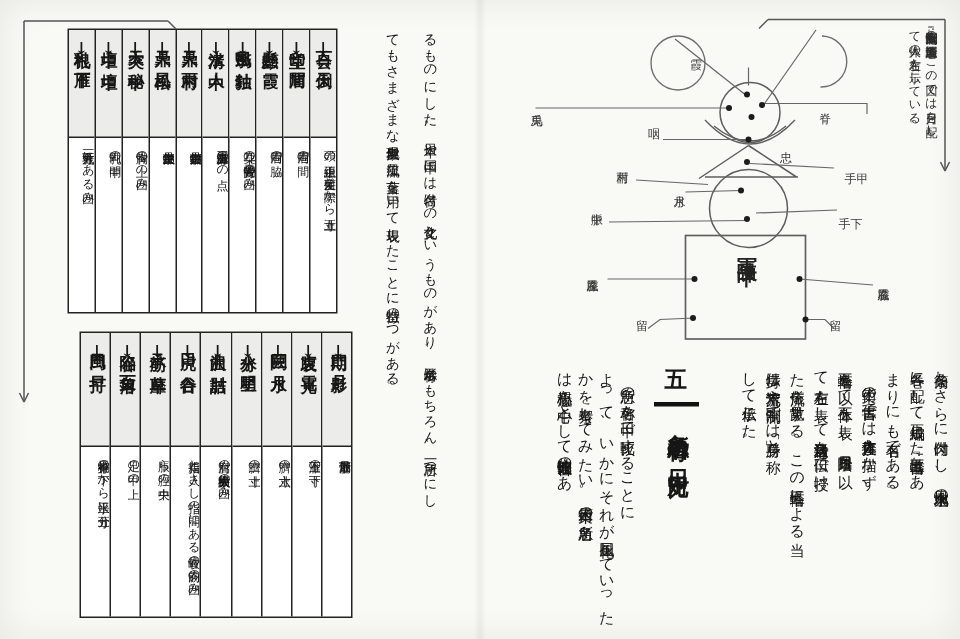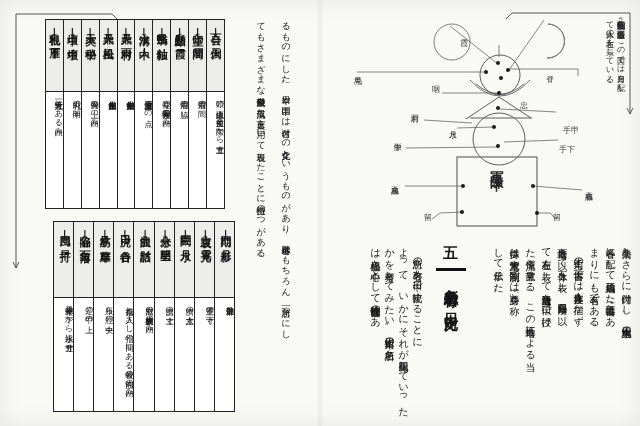--- a/index.html
+++ b/index.html
@@ -198,21 +198,21 @@
 
     <div id="diagLabels">
         <span class="dlabel" style="left: 140px; top: 40px;">霞</span>
         <span class="dlabel v" style="left: 33px; top: 70px;">烏兎</span>
         <span class="dlabel" style="left: 112px; top: 86px;">咽</span>
         <span class="dlabel" style="left: 226px; top: 76px;">脊</span>
         <span class="dlabel" style="left: 200px; top: 102px;">忠</span>
         <span class="dlabel v" style="left: 90px; top: 108px;">村雨</span>
         <span class="dlabel v" style="left: 128px; top: 124px;">水月</span>
         <span class="dlabel v" style="left: 73px; top: 136px;">中脈</span>
-        <span class="dlabel" style="left: 243px; top: 127px; font-family: Liberation Mono, monospace;">手甲</span>
+        <span class="dlabel" style="left: 243px; top: 117px; font-family: Liberation Mono, monospace;">手甲</span>
         <span class="dlabel" style="left: 239px; top: 146px;">手下</span>
         <span class="dlabel v" style="left: 70px; top: 180px;">左膝颪</span>
         <span class="dlabel" style="left: 104px; top: 214px;">留</span>
         <span class="dlabel v" style="left: 264px; top: 186px;">右膝颪</span>
         <span class="dlabel" style="left: 233px; top: 214px;">留</span>
         <span class="dlabel v big" style="left: 170px; top: 161px;">軍陳中</span>
       </div>
 
     <div class="vcols" id="captionCols">
         <div class="vcol">『制剛流俰五身伝』の五輪塔急所図。この図では日月を配し</div>

